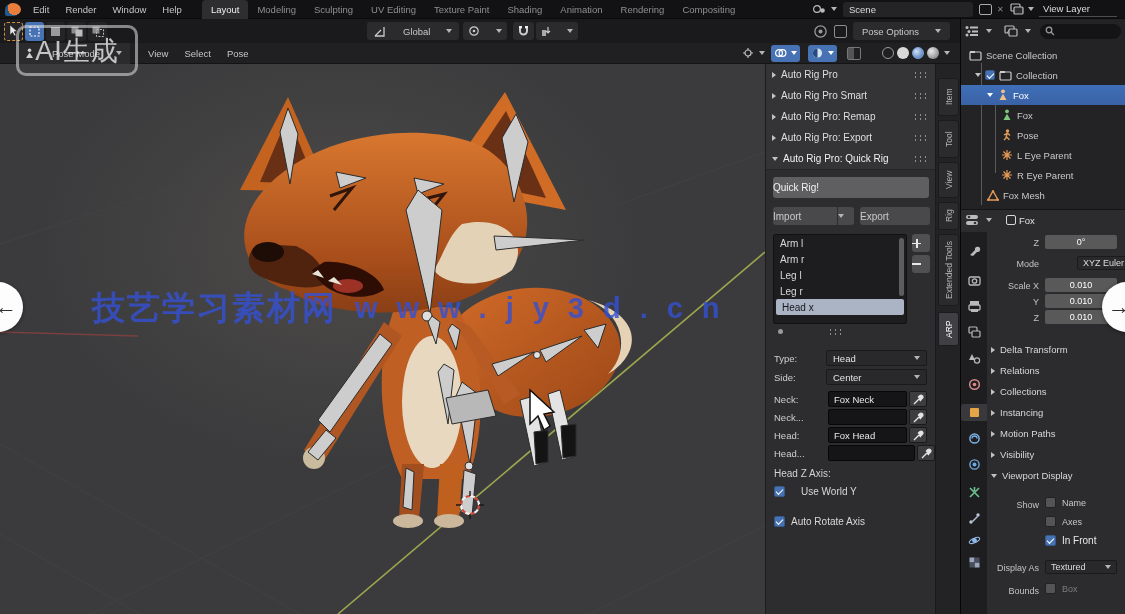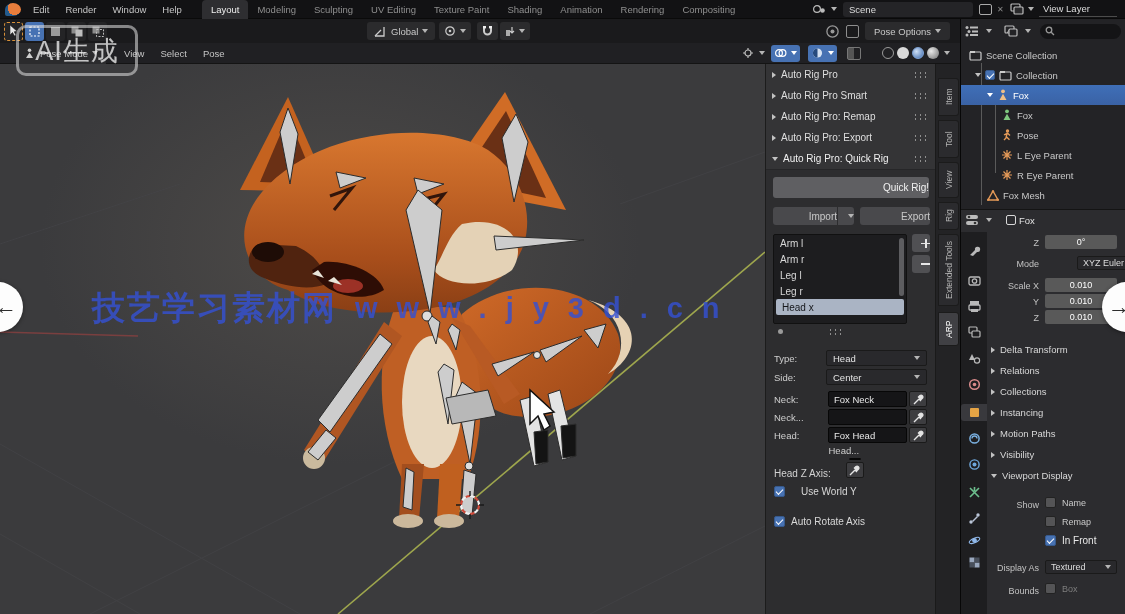--- a/index.html
+++ b/index.html
@@ -1,20 +1,20 @@
 <!DOCTYPE html>
 <html><head>
 <meta charset="utf-8">
 <style>
   html,body{margin:0;padding:0;background:#000;}
   #stage{position:relative;width:1125px;height:614px;overflow:hidden;background:#161616;
          font-family:"Liberation Sans",sans-serif;color:#c8c8c8;-webkit-font-smoothing:antialiased;}
   .abs{position:absolute;}
   .row{display:flex;align-items:center;}
-  .btn{background:#2b2b2d;border-radius:3px;color:#c9c9c9;display:flex;align-items:center;justify-content:flex-end;}
+  .btn{background:#2b2b2d;border-radius:3px;color:#c9c9c9;display:flex;align-items:center;justify-content:space-between;gap:12px;}
   .caret{width:0;height:0;border-left:3px solid transparent;border-right:3px solid transparent;border-top:4px solid #b5b5b5;margin-left:4px;flex:none;}
   .tri-r{width:0;height:0;border-top:3.5px solid transparent;border-bottom:3.5px solid transparent;border-left:4.5px solid #c2c2c2;flex:none;}
   .tri-d{width:0;height:0;border-left:3.5px solid transparent;border-right:3.5px solid transparent;border-top:4.5px solid #c2c2c2;flex:none;}
   .chk{width:11px;height:11px;border-radius:2px;background:#545456;border:1px solid #222;flex:none;box-sizing:border-box;}
   .chk.on{background:#4772b3;border-color:#36598c;}
   .chk.on::after{content:"";display:block;width:6px;height:3px;border-left:1.6px solid #fff;border-bottom:1.6px solid #fff;transform:rotate(-45deg);margin:2px 0 0 1px;}
   .grip{width:16px;height:7px;background-image:radial-gradient(#8f8f8f 1px, transparent 1.1px);background-size:5px 4px;flex:none;}
   
   #menubar{left:0;top:0;width:1125px;height:19px;background:#121214;font-size:9.5px;display:flex;align-items:center;border-bottom:1px solid #0a0a0a;box-sizing:border-box;}
   .menu-item{padding:0 8px;height:19px;display:flex;align-items:center;color:#c6c6c6;}
@@ -441,21 +441,21 @@
       <div class="arp-lab">Head:</div>
       <div class="field" style="flex:1;">
           <span>Fox Head</span>
         </div>
       <div class="eyedrop">
           <svg width="11" height="11" viewBox="0 0 11 11">
             <path d="M1,10 L6,5 M6,5 L8,7 M7,1.5 a1.8,1.8 0 0 1 2.5,2.5 L8,5.5 L5.5,3 Z" stroke="#e5e5e5" stroke-width="1.4" fill="#e5e5e5"></path>
           </svg>
         </div>
     </div>
-    <div class="arp-row" style="top:381px;right:0;gap:2px;flex-direction:column;">
+    <div class="arp-row" style="top:381px;right:0;gap:2px;">
       <div class="arp-lab">Head...</div>
       <div class="field" style="flex:1;">
           <span></span>
         </div>
       <div class="eyedrop">
           <svg width="11" height="11" viewBox="0 0 11 11">
             <path d="M1,10 L6,5 M6,5 L8,7 M7,1.5 a1.8,1.8 0 0 1 2.5,2.5 L8,5.5 L5.5,3 Z" stroke="#e5e5e5" stroke-width="1.4" fill="#e5e5e5"></path>
           </svg>
         </div>
     </div>
@@ -722,21 +722,21 @@
           <span>Viewport Display</span>
         </div>
 
       <div class="prop-lab" style="left:26px;top:290px;">Show</div>
       <div class="abs row" style="left:84px;top:287px;gap:6px;">
         <div class="chk"></div>
         <span style="color:#c9c9c9;font-size:9px;">Name</span>
       </div>
       <div class="abs row" style="left:84px;top:306px;gap:6px;">
         <div class="chk"></div>
-        <span style="color:#c9c9c9;font-size:9px;">Remap</span>
+        <span style="color:#c9c9c9;font-size:9px;">Axes</span>
       </div>
       <div class="abs row" style="left:84px;top:325px;gap:6px;">
         <div class="chk on"></div>
         <span style="color:#e8e8e8;font-size:10px;">In Front</span>
       </div>
       <div class="prop-lab" style="left:14px;top:353px;width:64px;">Display As</div>
       <div class="prop-drop" style="left:84px;top:350px;width:72px;">
           <span style="flex:1;">Textured</span>
           <div class="caret"></div>
         </div>

